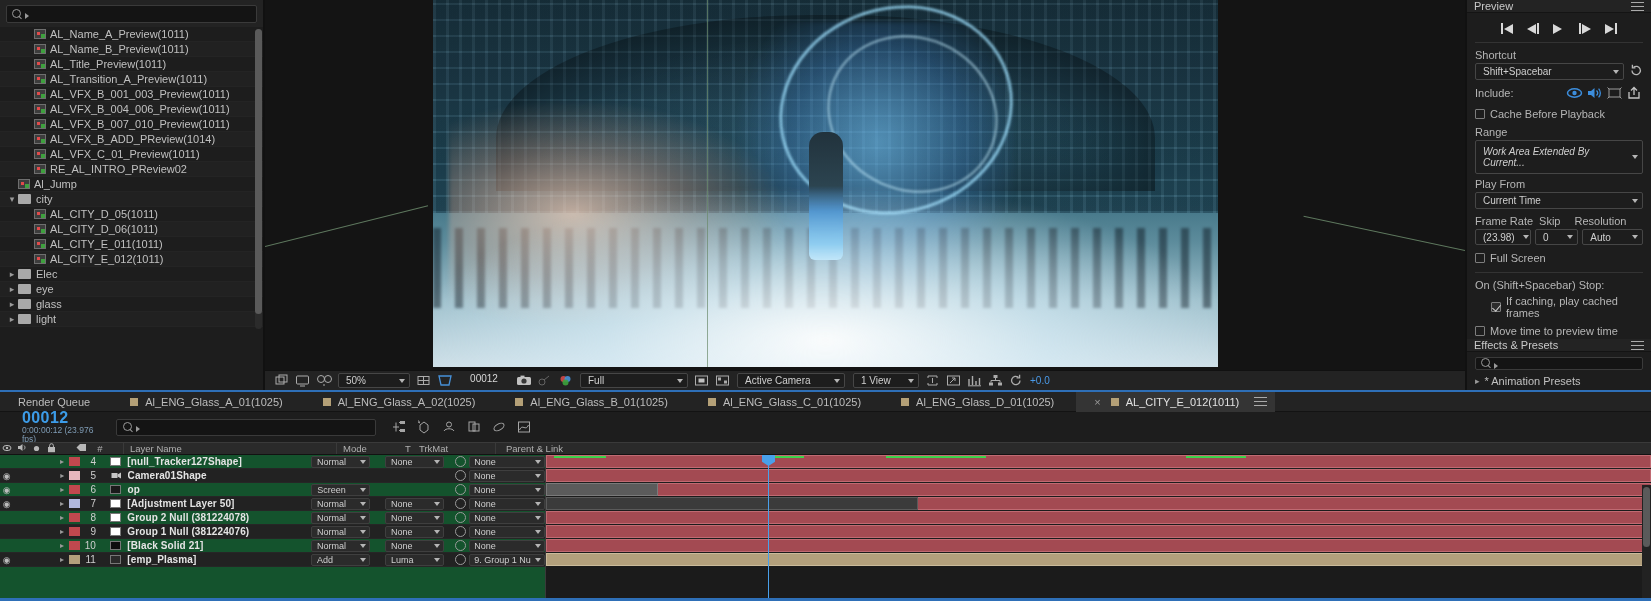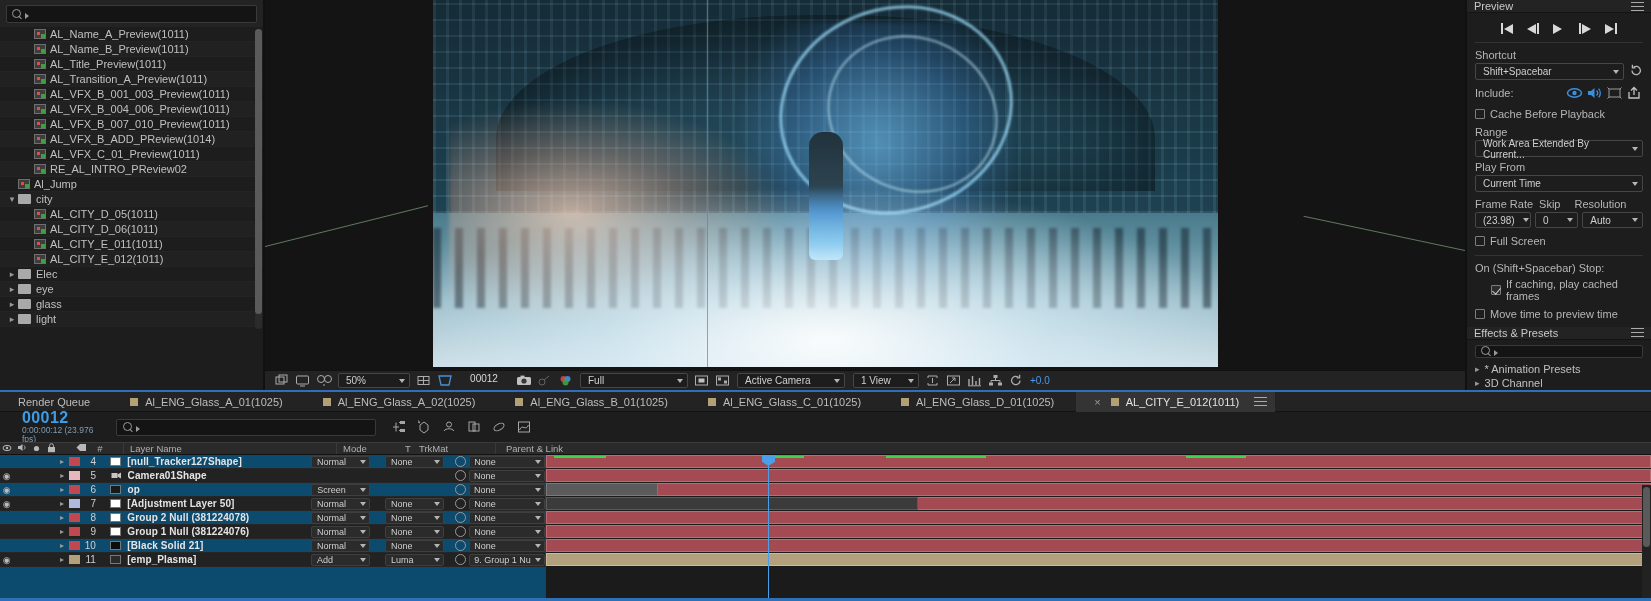--- a/index.html
+++ b/index.html
@@ -134,21 +134,21 @@
   .chk.on{background:#2c2c2c;}
   .chk.on::after{content:"";position:absolute;left:2px;top:0px;width:4px;height:7px;border:solid #cfcfcf;border-width:0 1.5px 1.5px 0;transform:rotate(40deg);}
   .incl-ico { width:17px;height:14px;position:relative; }
   .divider { height:1px; background:#333; margin:6px 0; }
   .ep-search { height:17px;background:#141414;border:1px solid #3a3a3a;border-radius:2px;
     display:flex;align-items:center;padding:0 5px;margin:5px 8px 4px 8px; }
   .ep-row { display:flex;align-items:center;gap:5px;padding:1px 8px;font-size:11px;color:#c0c0c0; }
   .tw-r { color:#9a9a9a;font-size:9px; }
 
   
-  .timeline { flex:1; background:#0c4a6e; display:flex; flex-direction:column; border-top:2px solid #2e6fb7; }
+  .timeline { flex:1; background:#14532d; display:flex; flex-direction:column; border-top:2px solid #2e6fb7; }
   .tl-tabs { height:20px; background:#232323; display:flex; align-items:center; font-size:11px;
     border-bottom:1px solid #131313; }
   .tl-tab { display:flex; align-items:center; gap:7px; padding:0 22px 0 18px; height:20px; color:#bdbdbd; }
   .tl-tab.active { background:#343434; color:#e2e2e2; padding-right:8px; }
   .tabdot { width:8px;height:8px;background:#b4a077;flex:none; }
   .tabx { color:#9a9a9a; font-size:11px; margin-right:3px;}
   .tl-head { height:30px; display:flex; align-items:center; background:#1d1d1d; padding:0 6px; gap:10px; }
   .tc { line-height:1.05; }
   .tc .big { color:#3c9ce8; font-size:16px; font-weight:bold; letter-spacing:.4px; }
   .tc .small { color:#7f9cb5; font-size:8.5px; }
@@ -540,21 +540,21 @@
                   <path d="M8 9V1.5M5 4.5L8 1.5l3 3" stroke="#c4c4c4" fill="none" stroke-width="1.3"></path>
                 </svg>
             </span>
           </span>
         </div>
         <div class="row-inline" style="margin-top:5px;">
           <span class="chk"></span>
           <span class="lbl-s">Cache Before Playback</span>
         </div>
         <div class="lbl-s" style="margin-top:4px;">Range</div>
-        <div class="sel selwide" style="height:17px;">
+        <div class="sel selwide" style="height:34px;font-style:italic;">
           <span>Work Area Extended By Current...</span>
           <span class="chev"></span>
         </div>
         <div class="lbl-s" style="margin-top:4px;">Play From</div>
         <div class="sel selwide" style="height:17px;">
           <span>Current Time</span>
           <span class="chev"></span>
         </div>
         <div class="row-inline" style="margin-top:4px;gap:6px;">
           <span class="lbl-s">Frame Rate</span>

